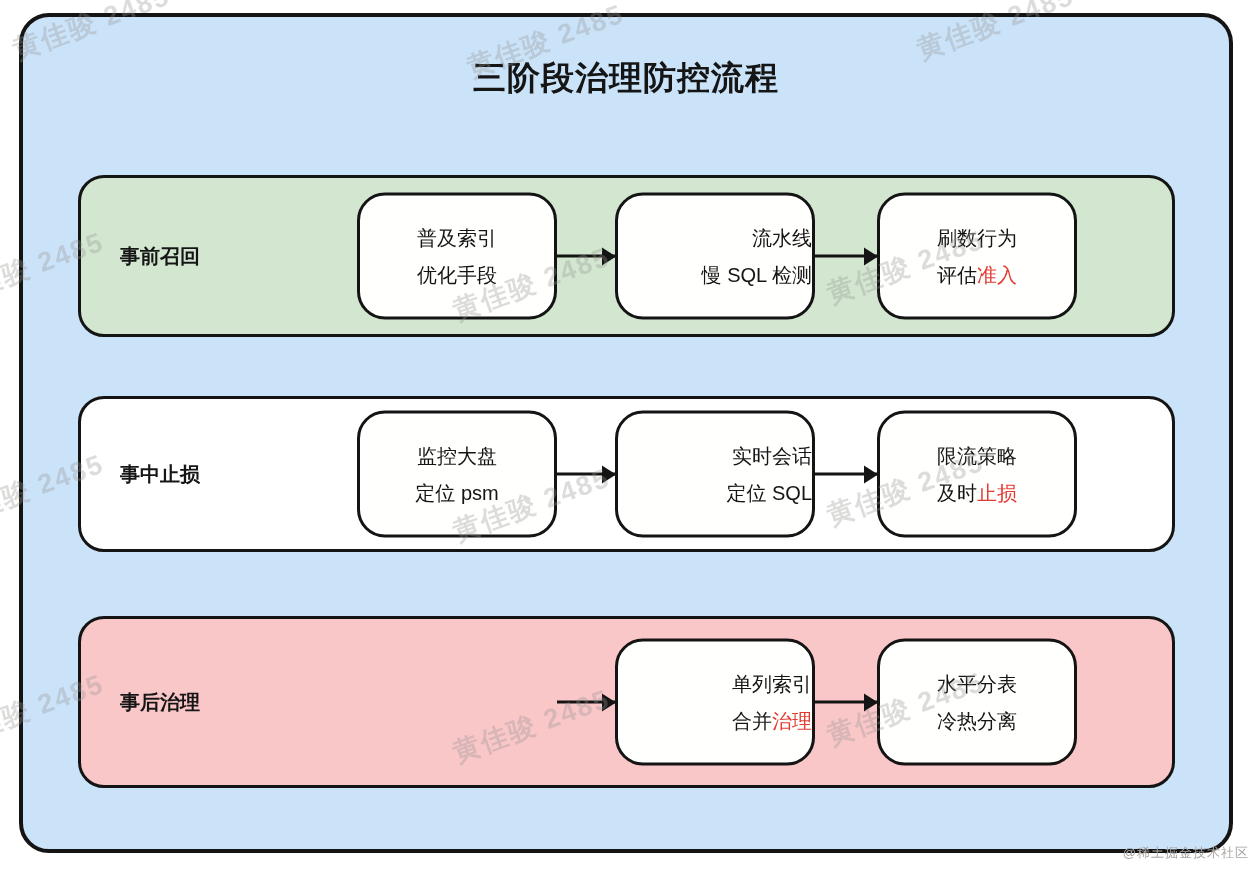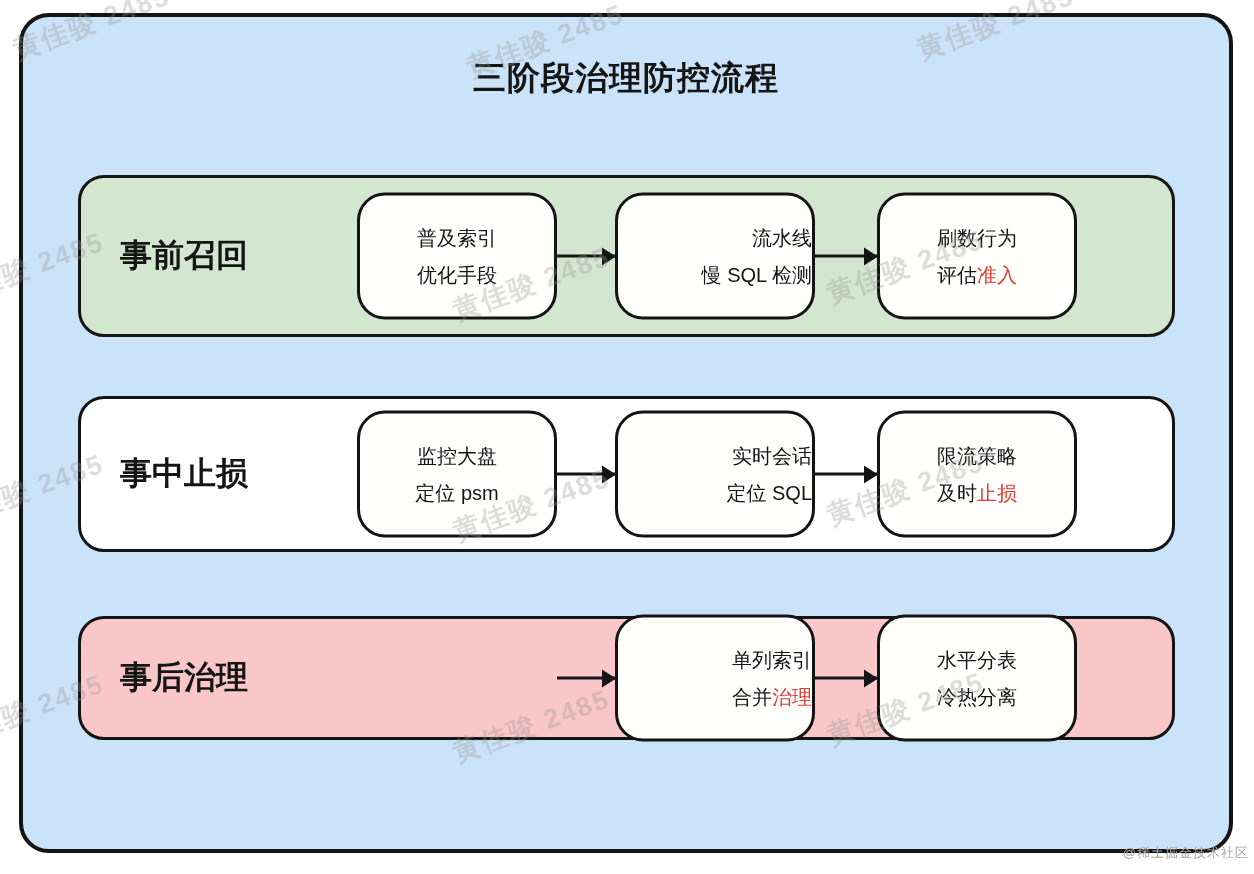--- a/index.html
+++ b/index.html
@@ -27,24 +27,24 @@
     font-size:33px;font-weight:700;letter-spacing:1px;color:#151515;
   }
   .band{
     position:absolute;left:55px;width:1097px;
     box-sizing:border-box;
     border:3px solid var(--line);
     border-radius:26px;
   }
   .band1{top:158px;height:162px;}
   .band2{top:379px;height:156px;}
-  .band3{top:599px;height:124px;}
+  .band3{top:599px;height:172px;}
   .band-label{
     position:absolute;left:39px;top:50%;transform:translateY(-50%);
-    font-size:32px;font-weight:600;white-space:nowrap;
+    font-size:20px;font-weight:600;white-space:nowrap;
   }
   .node{
     position:absolute;top:50%;transform:translateY(-50%);
     width:200px;height:127px;box-sizing:border-box;
     background:#fffffe;
     border:3px solid var(--line);
     border-radius:28px;
     display:flex;flex-direction:column;align-items:center;justify-content:center;
     font-size:20px;line-height:37px;font-weight:500;
     text-align:center;white-space:nowrap;

